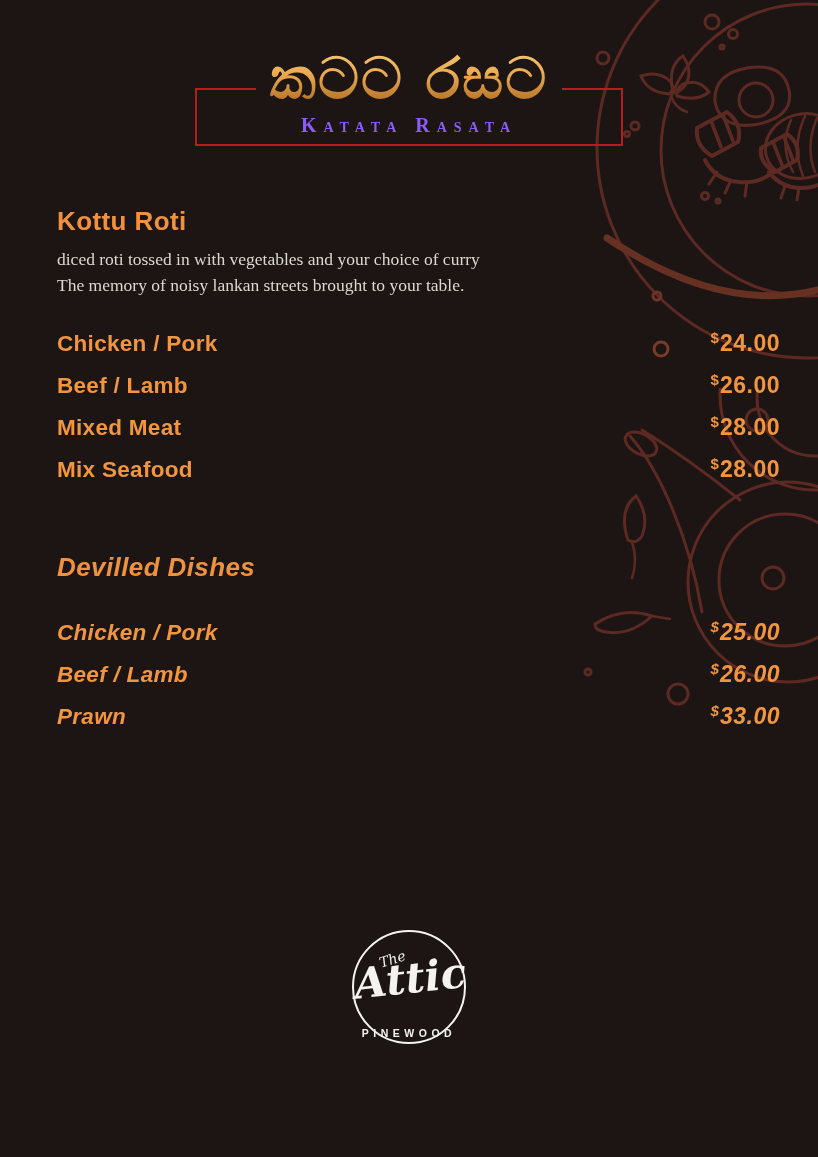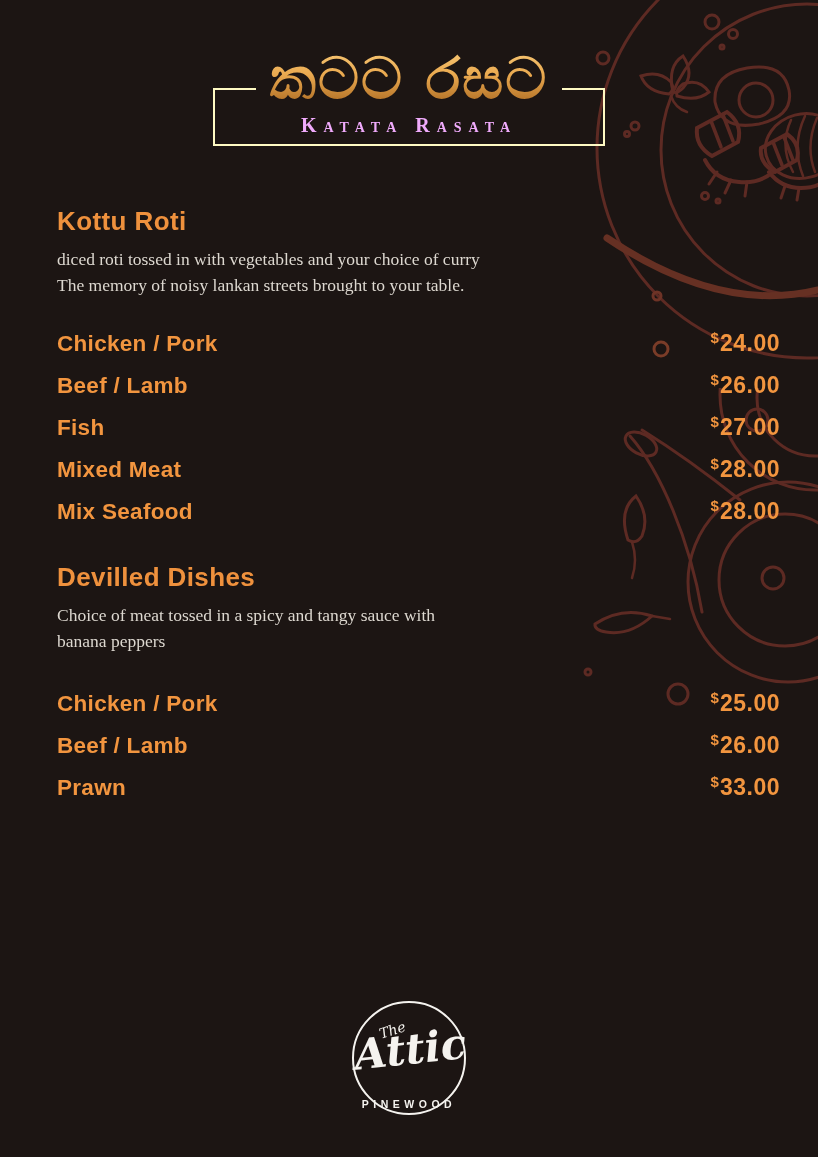--- a/index.html
+++ b/index.html
@@ -14,24 +14,24 @@
     position: absolute;
     z-index: 0;
     pointer-events: none;
   }
   #plate-decor { top: 0; right: 0; }
   #teapot-decor { top: 388px; right: 0; }
   .content { position: relative; z-index: 1; }
 
   
   .title-box {
-    width: 392px;
+    width: 428px;
     height: 58px;
     margin: 88px auto 0;
-    border: 2px solid #fef9c3;
+    border: 2px solid #b91c1c;
     position: relative;
   }
   .sinhala-wrap {
     position: absolute;
     top: -46px;
     left: 0; right: 0;
     text-align: center;
     line-height: 1;
   }
   .sinhala-mask {
@@ -52,21 +52,21 @@
   .latin-title {
     position: absolute;
     bottom: 7px;
     width: 100%;
     text-align: center;
     font-family: "Liberation Serif", serif;
     font-variant: small-caps;
     font-weight: 600;
     font-size: 20px;
     letter-spacing: 7px;
-    color: #f0abfc;
+    color: #8b5cf6;
   }
 
   
   .menu { margin: 60px 38px 0 57px; }
   .section-heading {
     font-size: 26px;
     font-weight: 700;
     letter-spacing: 0.4px;
     color: #ef913d;
   }
@@ -100,21 +100,21 @@
     font-weight: 700;
     position: relative;
     top: -8px;
     margin-right: 1px;
   }
   .amount {
     font-size: 23px;
     font-weight: 700;
     letter-spacing: 0.5px;
   }
-  .section-devilled { margin-top: 35px; }
+  .section-devilled { margin-top: 67px; font-style: italic; }
   .section-devilled .items { margin-top: 36px; }
 
   
   .logo {
     width: 114px;
     height: 114px;
     border: 2.5px solid #f5f3ef;
     border-radius: 50%;
     margin: 198px auto 0;
     position: relative;
@@ -232,40 +232,32 @@
       <div class="items">
         <div class="item-row">
           <span class="item-name">Chicken / Pork</span>
           <span class="item-price"><span class="currency">$</span><span class="amount">24.00</span></span>
         </div>
         <div class="item-row">
           <span class="item-name">Beef / Lamb</span>
           <span class="item-price"><span class="currency">$</span><span class="amount">26.00</span></span>
         </div>
         <div class="item-row">
-          <span class="item-name">Fish</span>
-          <span class="item-price"><span class="currency">$</span><span class="amount">27.00</span></span>
-        </div>
-        <div class="item-row">
           <span class="item-name">Mixed Meat</span>
           <span class="item-price"><span class="currency">$</span><span class="amount">28.00</span></span>
         </div>
         <div class="item-row">
           <span class="item-name">Mix Seafood</span>
           <span class="item-price"><span class="currency">$</span><span class="amount">28.00</span></span>
         </div>
       </div>
     </section>
 
     <section class="section-devilled">
       <h2 class="section-heading">Devilled Dishes</h2>
-      <div class="section-desc">
-        <div>Choice of meat tossed in a spicy and tangy sauce with</div>
-        <div>banana peppers</div>
-      </div>
       <div class="items">
         <div class="item-row">
           <span class="item-name">Chicken / Pork</span>
           <span class="item-price"><span class="currency">$</span><span class="amount">25.00</span></span>
         </div>
         <div class="item-row">
           <span class="item-name">Beef / Lamb</span>
           <span class="item-price"><span class="currency">$</span><span class="amount">26.00</span></span>
         </div>
         <div class="item-row">

